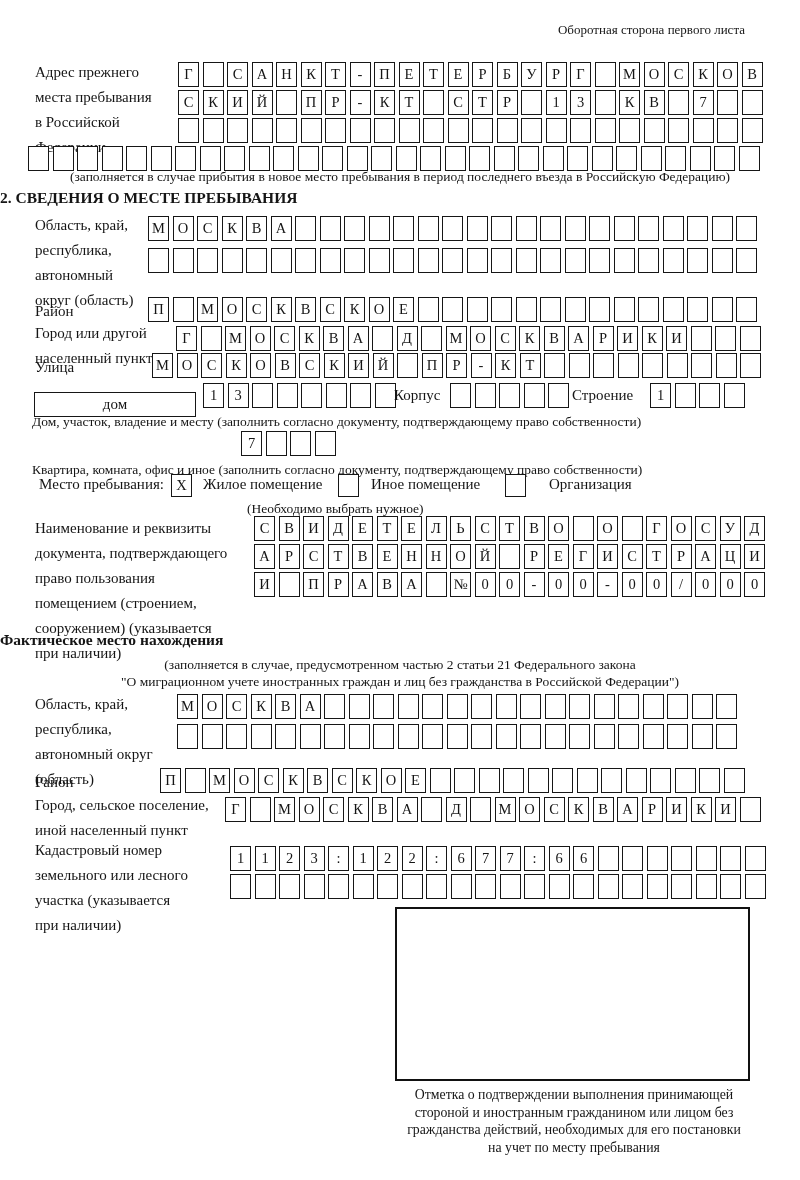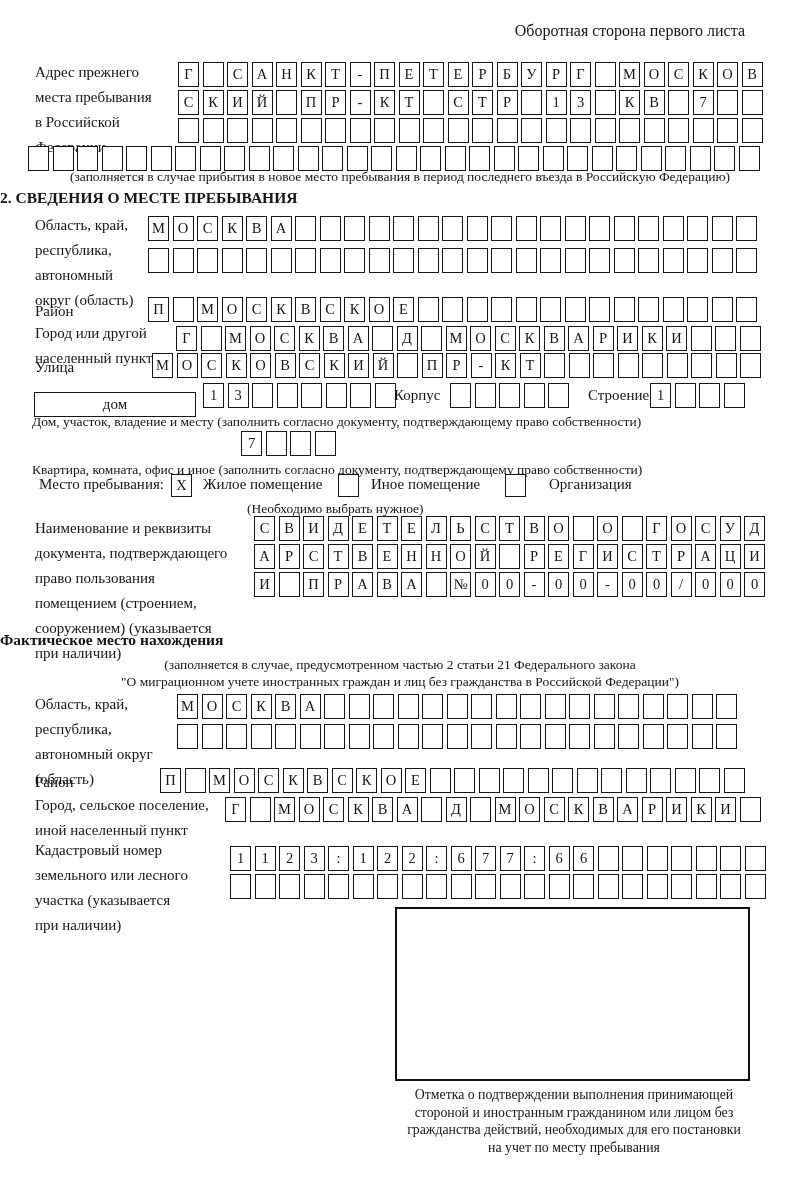--- a/index.html
+++ b/index.html
@@ -2,21 +2,21 @@
 <html><head>
 <meta charset="utf-8">
 <style>
   html,body{margin:0;padding:0;background:#ffffff;}
   .page{position:relative;width:800px;height:1180px;background:#fff;overflow:hidden;
         font-family:"Liberation Serif", serif;color:#151515;}
   .lbl{position:absolute;font-size:15px;line-height:25px;white-space:pre-line;}
   .cap{position:absolute;font-size:13.5px;line-height:17px;}
   .cap-center{left:0;width:800px;text-align:center;}
   .title{position:absolute;left:0;width:800px;text-align:left;font-weight:bold;font-size:15.5px;}
-  .hnote{position:absolute;top:22px;right:55px;font-size:16px;}
+  .hnote{position:absolute;top:22px;right:55px;font-size:13px;}
   .cellrow{position:absolute;display:flex;gap:3.5px;}
   .cell{box-sizing:border-box;width:21px;height:25px;border:1.6px solid #161616;
         display:flex;align-items:center;justify-content:center;font-size:14.5px;background:#fff;}
   .widebox{position:absolute;box-sizing:border-box;border:1.6px solid #161616;height:25px;
         display:flex;align-items:center;justify-content:center;font-size:15px;background:#fff;margin-top:9px;}
   .inline-lbl{position:absolute;font-size:15px;}
   .chk{position:absolute;box-sizing:border-box;width:21px;height:23px;border:1.6px solid #161616;
         display:flex;align-items:center;justify-content:center;font-size:14.5px;background:#fff;}
   .stampbox{position:absolute;box-sizing:border-box;border:2px solid #111;background:#fff;}
 </style>
@@ -303,21 +303,21 @@
       <span class="cell"></span>
     </div>
   <div class="inline-lbl" style="left:394px;top:387px;">Корпус</div>
   <div class="cellrow" style="left:450px;top:383px;">
       <span class="cell"></span>
       <span class="cell"></span>
       <span class="cell"></span>
       <span class="cell"></span>
       <span class="cell"></span>
     </div>
-  <div class="inline-lbl" style="left:588px;top:387px;">Строение</div>
+  <div class="inline-lbl" style="left:572px;top:387px;">Строение</div>
   <div class="cellrow" style="left:650px;top:383px;">
       <span class="cell">1</span>
       <span class="cell"></span>
       <span class="cell"></span>
       <span class="cell"></span>
     </div>
   <div class="cap" style="left:32px;top:413px;">Дом, участок, владение и месту (заполнить согласно документу, подтверждающему право собственности)</div>
 
   <div class="cellrow" style="left:241px;top:431px;">
       <span class="cell">7</span>

